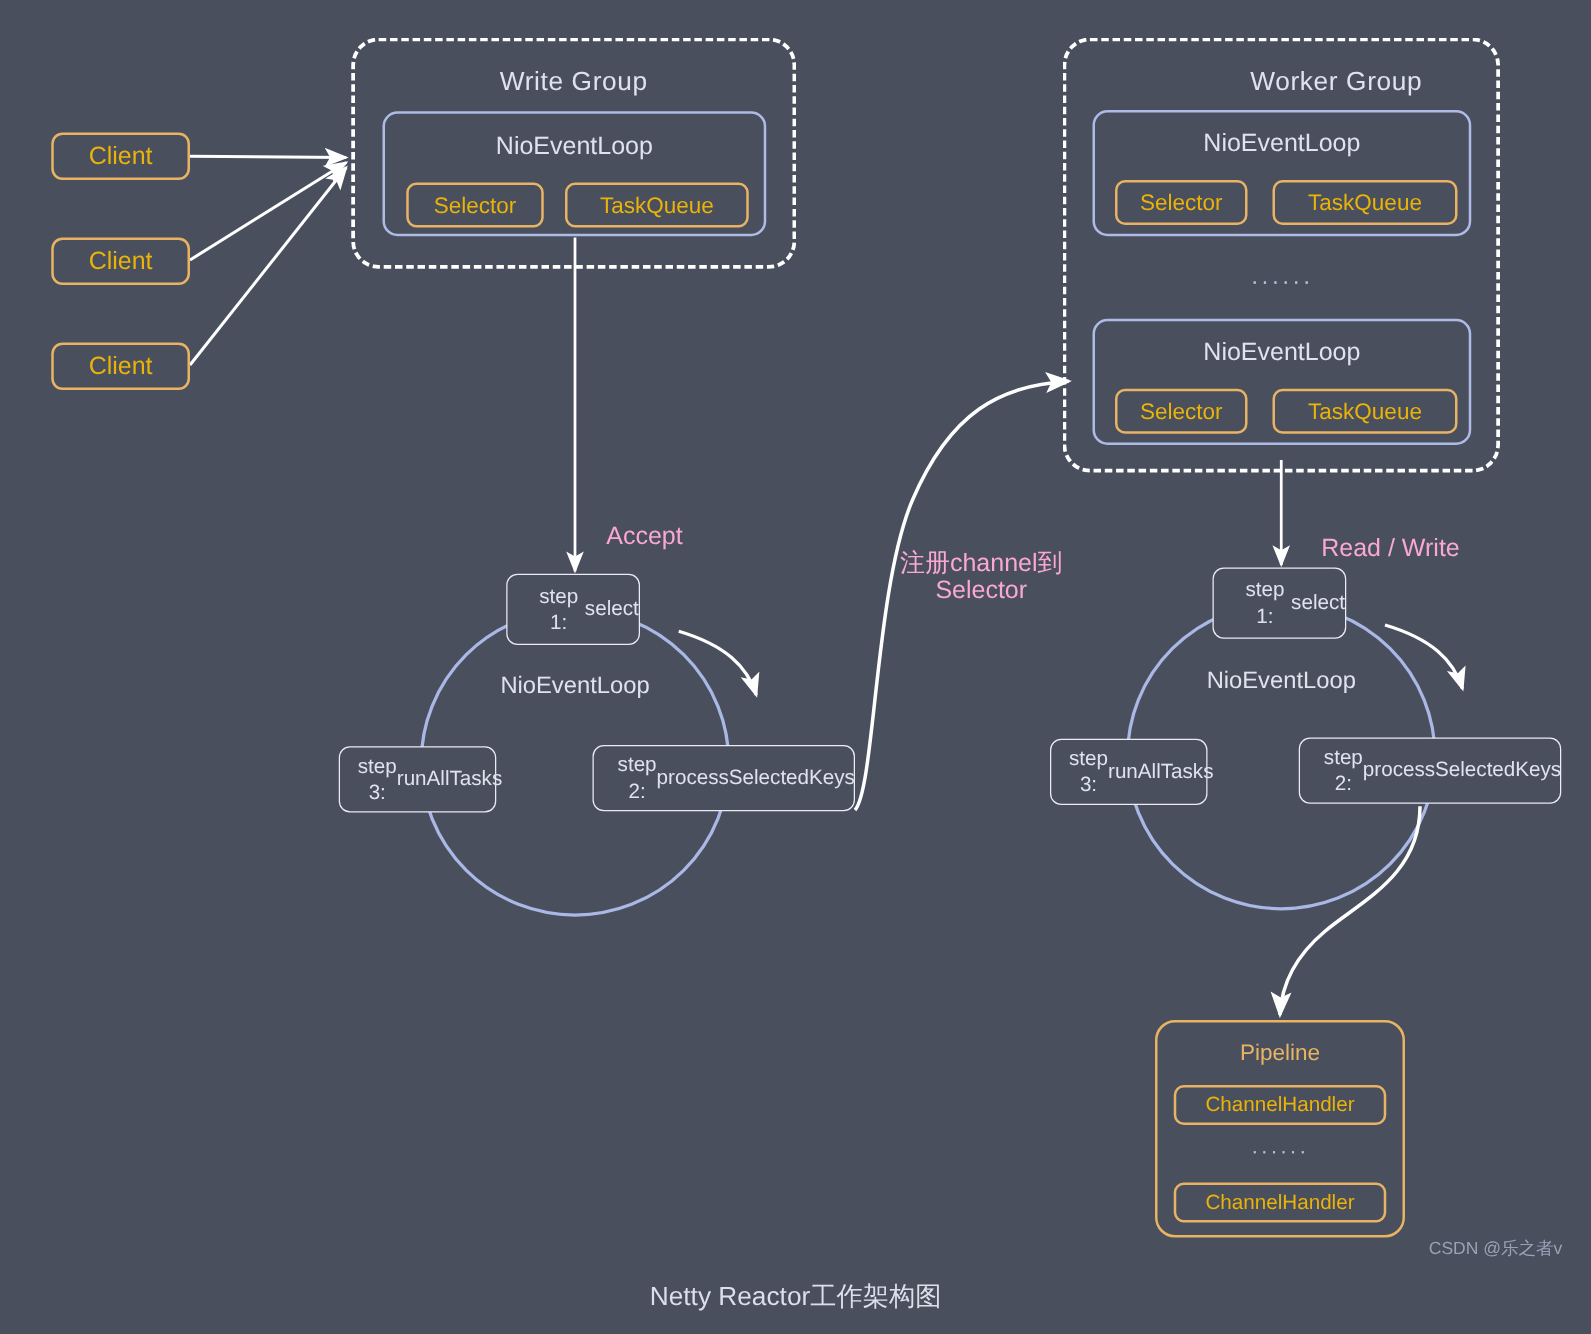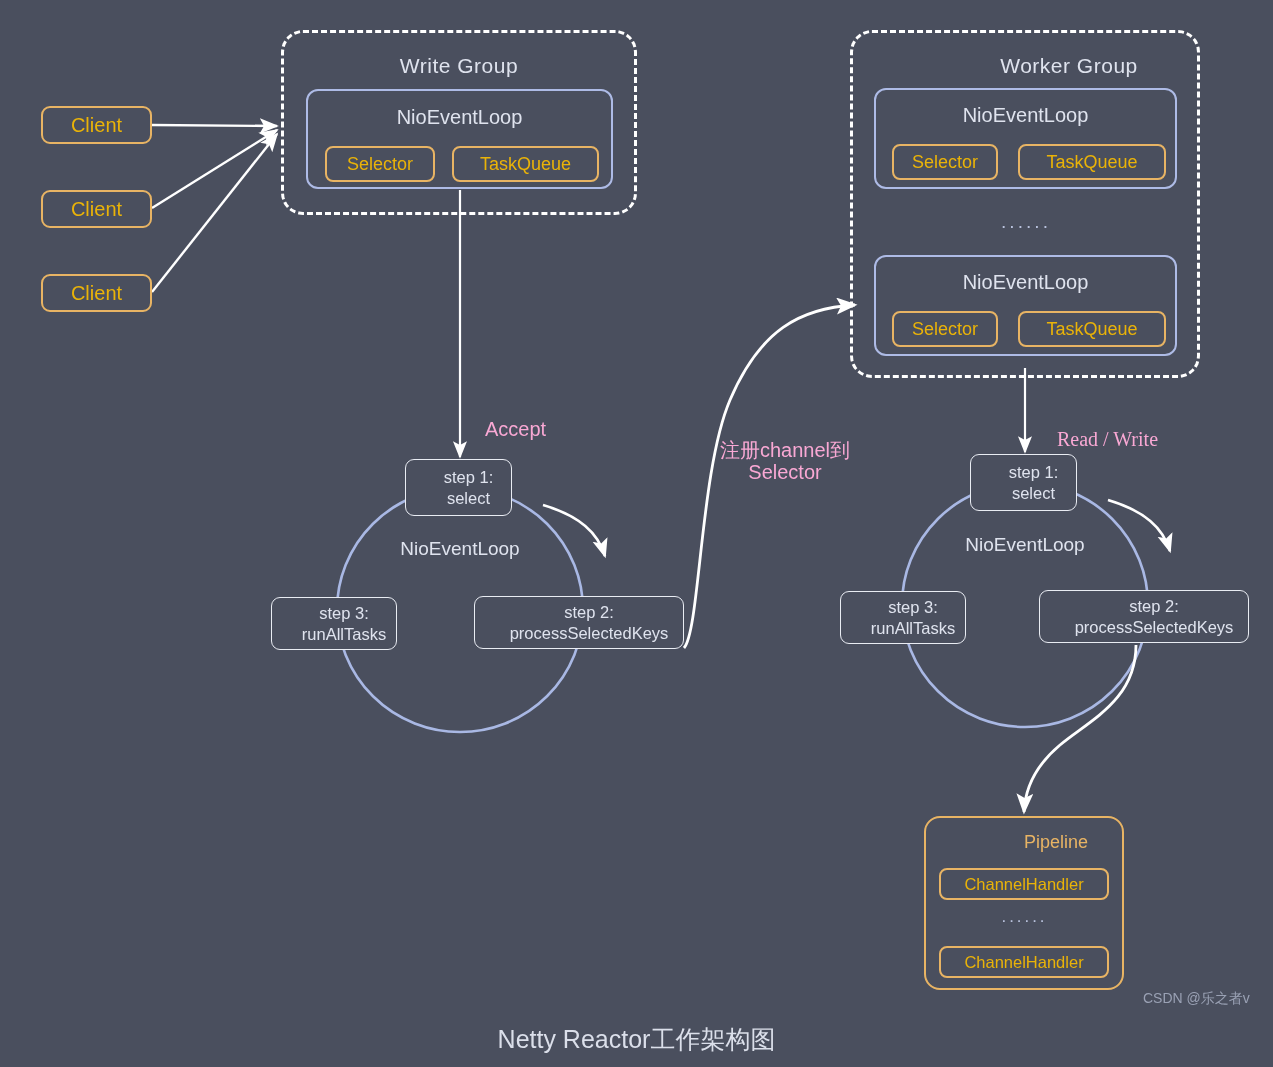--- a/index.html
+++ b/index.html
@@ -77,21 +77,21 @@
   
   .step-box {
     position: absolute;
     border: 1.8px solid #e9ecf3;
     border-radius: 9px;
     box-sizing: border-box;
     color: #dfe3ee;
     font-size: 16.5px;
     line-height: 1.25;
     display: flex;
-    flex-direction: column;
+    flex-direction: row;
     align-items: center;
     justify-content: center;
     background: #4a4f5e;
     text-align: center;
     padding-left: 20px;
   }
   
   .label {
     position: absolute;
     color: #f9a8d4;
@@ -103,21 +103,21 @@
     position: absolute;
     color: #dfe3ee;
     font-size: 19px;
     text-align: center;
   }
   .caption {
     position: absolute;
     left: 0; right: 0;
     text-align: center;
     color: #dbdfea;
-    font-size: 25px;
+    font-size: 21px;
   }
   .watermark {
     position: absolute;
     color: #9aa1b4;
     font-size: 14px;
     white-space: nowrap;
   }
   
   .pipeline-box {
     position: absolute;
@@ -229,39 +229,39 @@
     <span>processSelectedKeys</span>
   </div>
   <div class="step-box" style="left:271px; top:597px; width:126px; height:53px;">
     <span>step 3:</span>
     <span>runAllTasks</span>
   </div>
 
   <div class="label center" style="left:700px; width:170px; top:437px;">注册channel到</div>
   <div class="label center" style="left:700px; width:170px; top:461px;">Selector</div>
 
-  <div class="label" style="left:1057px; top:428px;font-family:Liberation Serif, serif;">Read / Write</div>
+  <div class="label" style="left:1057px; top:428px;">Read / Write</div>
 
   <div class="loop-name" style="left:925px; width:200px; top:534px;">NioEventLoop</div>
 
   <div class="step-box" style="left:970px; top:454px; width:107px; height:57px;">
     <span>step 1:</span>
     <span>select</span>
   </div>
   <div class="step-box" style="left:1039px; top:590px; width:210px; height:53px;">
     <span>step 2:</span>
     <span>processSelectedKeys</span>
   </div>
   <div class="step-box" style="left:840px; top:591px; width:126px; height:53px;">
     <span>step 3:</span>
     <span>runAllTasks</span>
   </div>
 
   <div class="pipeline-box" style="left:924px; top:816px; width:200px; height:174px;"></div>
-  <div class="pipeline-title" style="left:924px; width:200px; top:832px;padding-left:32px;">Pipeline</div>
+  <div class="pipeline-title" style="left:924px; width:200px; top:832px;">Pipeline</div>
   <div class="pill small" style="left:939px; top:868px; width:170px; height:32px; font-size:16.5px;">
     <span>ChannelHandler</span>
   </div>
   <div class="dots" style="left:924px; width:200px; top:911px; font-size:17px;">······</div>
   <div class="pill small" style="left:939px; top:946px; width:170px; height:32px; font-size:16.5px;">
     <span>ChannelHandler</span>
   </div>
 
   <div class="caption" style="top:1023px;">Netty Reactor工作架构图</div>
   <div class="watermark" style="left:1143px; top:990px;">CSDN @乐之者v</div>

